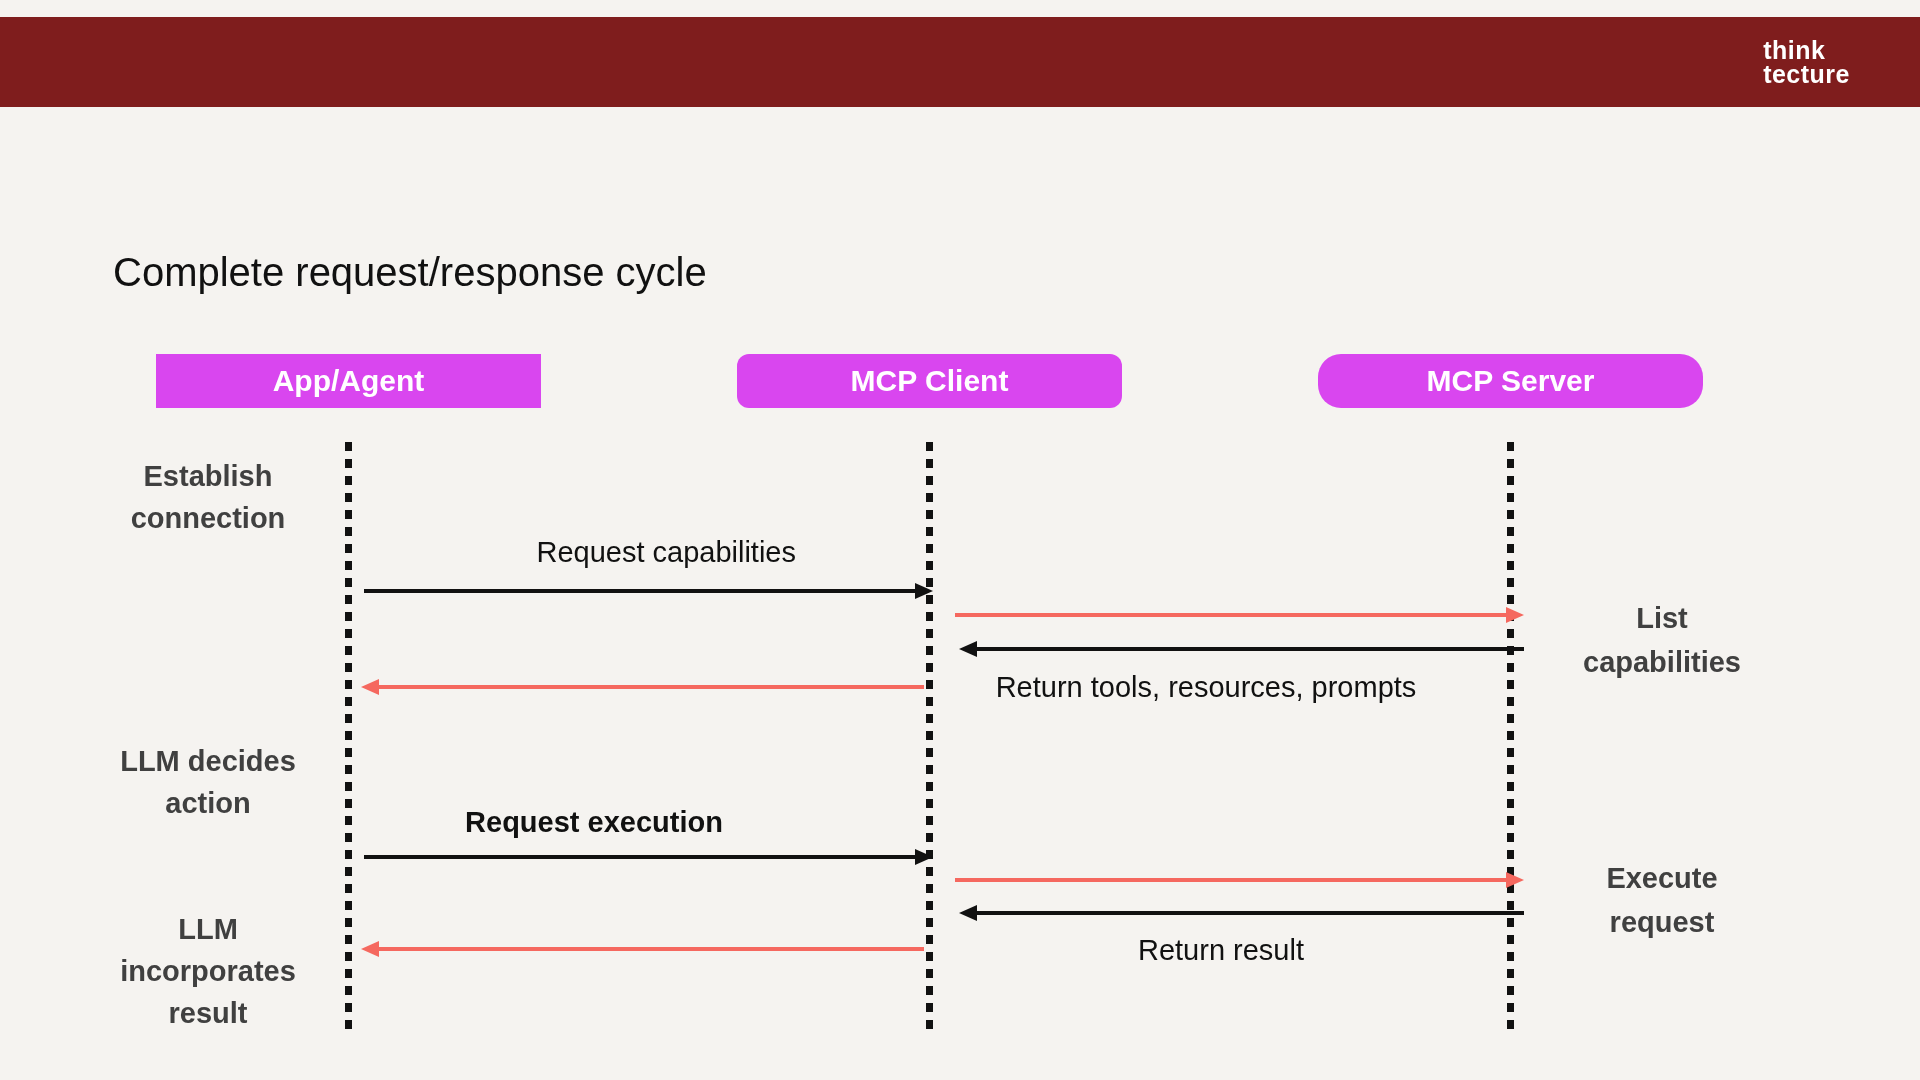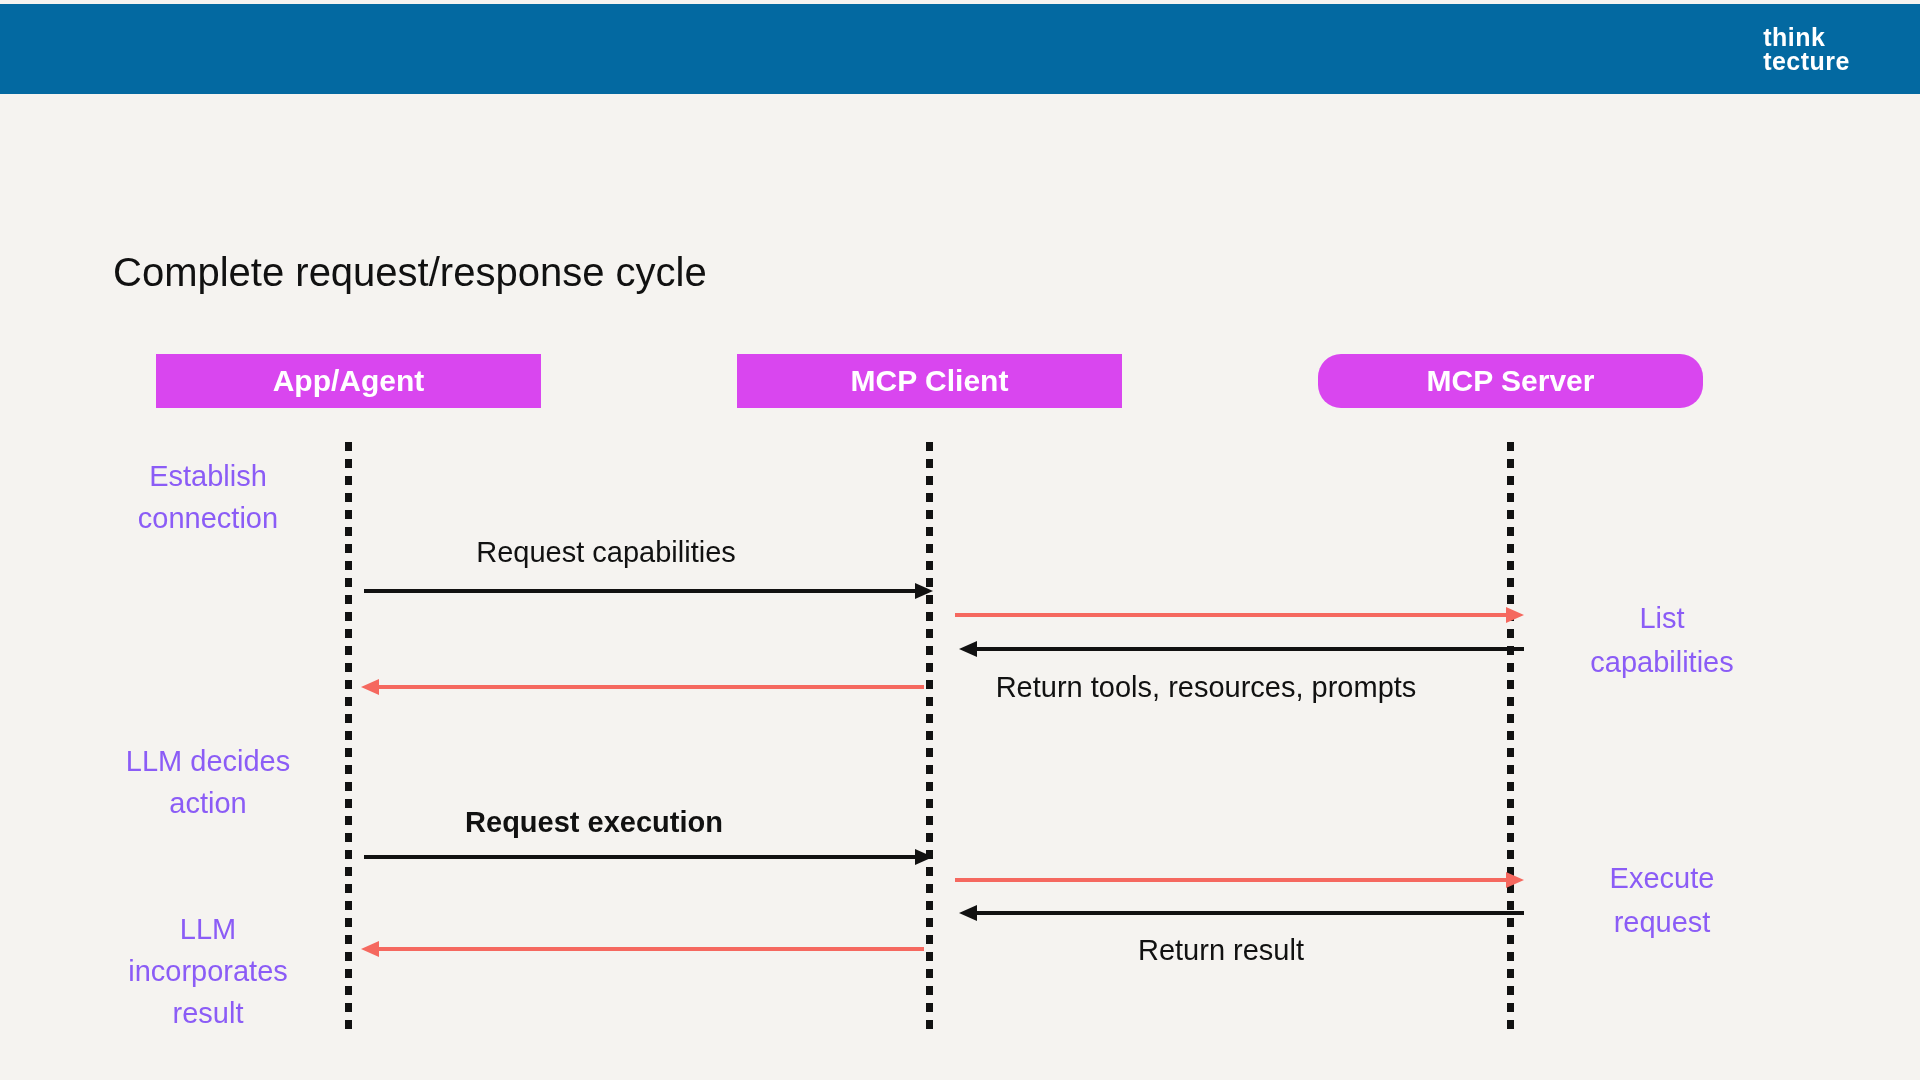--- a/index.html
+++ b/index.html
@@ -12,24 +12,24 @@
     width: 1920px;
     height: 1080px;
     background: #f5f3f0;
     font-family: "Liberation Sans", sans-serif;
     color: #111;
     overflow: hidden;
   }
   
   .topbar {
     position: absolute;
-    top: 4px; left: 0;
+    top: 17px; left: 0;
     width: 100%;
     height: 90px;
-    background: #0369a1;
+    background: #7f1d1d;
   }
   .logo {
     position: absolute;
     top: 50%;
     transform: translateY(-50%);
     right: 70px;
     display: flex;
     flex-direction: column;
     color: #ffffff;
     font-weight: 700;
@@ -64,45 +64,46 @@
     height: 54px;
     background: #d946ef;
     color: #ffffff;
     font-size: 30px;
     font-weight: 700;
     display: flex;
     align-items: center;
     justify-content: center;
   }
   .actor-app    { left: 156px; }
-  .actor-client { left: 737px; }
+  .actor-client { left: 737px; border-radius: 12px; }
   .actor-server { left: 1318px; border-radius: 23px; }
   
   .lifeline {
     position: absolute;
     top: 442px;
     height: 588px;
     width: 7px;
     background-image: repeating-linear-gradient(
       to bottom,
       #111 0px, #111 9px,
       transparent 9px, transparent 17px
     );
   }
   .lifeline-app    { left: 345px; }
   .lifeline-client { left: 926px; }
   .lifeline-server { left: 1507px; }
   
   .phase {
     position: absolute;
     font-size: 29px;
-    color: #8b5cf6;
+    color: #404040;
     text-align: center;
     white-space: pre-line;
     line-height: 42px;
+    font-weight: bold;
   }
   .phase-establish   { left: 83px;   top: 455px; width: 250px; }
   .phase-decides     { left: 83px;   top: 740px; width: 250px; }
   .phase-incorporate { left: 83px;   top: 908px; width: 250px; }
   .phase-list        { left: 1522px; top: 596px; width: 280px; line-height: 44px; }
   .phase-execute     { left: 1522px; top: 856px; width: 280px; line-height: 44px; }
   
   .arrow {
     position: absolute;
     height: 4px;
@@ -130,21 +131,21 @@
   .a6 { left: 955px; width: 552px; top: 878px; }
   .a7 { left: 976px; width: 548px; top: 911px; }
   .a8 { left: 378px; width: 546px; top: 947px; }
   
   .msg-label {
     position: absolute;
     font-size: 29px;
     color: #111;
     text-align: center;
   }
-  .lbl-req-cap   { left: 396px;  top: 536px; width: 420px; }
+  .lbl-req-cap   { left: 376px;  top: 536px; width: 420px; text-align: right; }
   .lbl-ret-tools { left: 946px;  top: 671px; width: 520px; }
   .lbl-req-exec  { left: 384px;  top: 806px; width: 420px; font-weight: bold; }
   .lbl-ret-res   { left: 1061px; top: 934px; width: 320px; }
 </style>
 </head>
 <body>
 
 <div class="slide">
 
   <header class="topbar">

